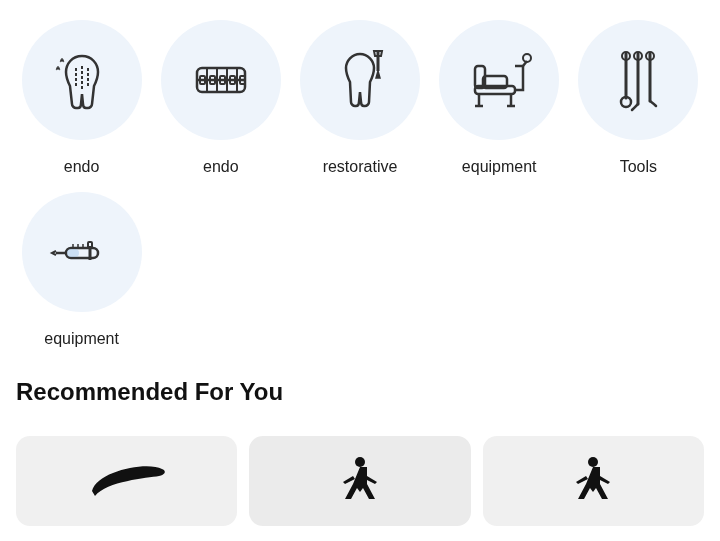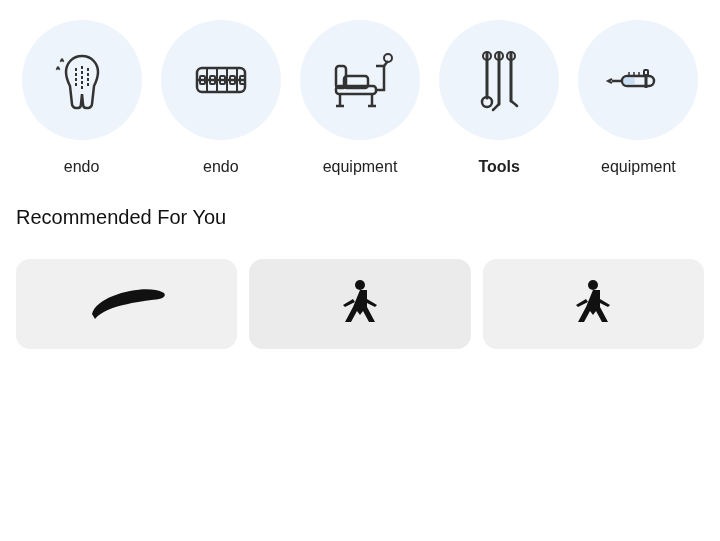--- a/index.html
+++ b/index.html
@@ -44,30 +44,30 @@
       height: 68px;
     }
 
     .category-label {
       font-size: 16px;
       color: #222;
       text-align: center;
     }
 
     .category-label.bold {
-      font-weight: 700;
+      font-weight: 400;
     }
 
     .recommended-section {
       padding: 20px 16px 10px;
     }
 
     .recommended-title {
-      font-size: 20px;
-      font-weight: 400;
+      font-size: 24px;
+      font-weight: 700;
       color: #111;
       margin-bottom: 30px;
     }
 
     .recommended-cards {
       display: flex;
       gap: 12px;
     }
 
     .rec-card {
@@ -128,20 +128,33 @@
           <rect x="33" y="30" width="5" height="8" rx="1" stroke="#333" stroke-width="2" fill="none"></rect>
           <rect x="43" y="30" width="5" height="8" rx="1" stroke="#333" stroke-width="2" fill="none"></rect>
           <rect x="53" y="30" width="5" height="8" rx="1" stroke="#333" stroke-width="2" fill="none"></rect>
 
           <line x1="10" y1="34" x2="58" y2="34" stroke="#333" stroke-width="2.5"></line>
         </svg>
       </div>
       <span class="category-label">endo</span>
     </div>
 
+    <div class="category-item">
+      <div class="category-icon-circle">
+        <svg viewBox="0 0 68 68" fill="none" xmlns="http://www.w3.org/2000/svg">
+
+          <path d="M34 8 C26 8 20 15 20 22 C20 28 22 32 24 36 L25 56 C25 58 27 60 29 60 L30 60 C32 60 33 58 33 56 L34 46 L35 56 C35 58 36 60 38 60 L39 60 C41 60 43 58 43 56 L44 36 C46 32 48 28 48 22 C48 15 42 8 34 8 Z" stroke="#333" stroke-width="2.5" fill="none"></path>
+
+          <line x1="52" y1="5" x2="52" y2="25" stroke="#333" stroke-width="3"></line>
+          <path d="M48 5 L56 5 L55 10 L49 10 Z" stroke="#333" stroke-width="2" fill="none"></path>
+          <path d="M52 25 L50 32 L54 32 Z" stroke="#333" stroke-width="1.5" fill="#333"></path>
+        </svg>
+      </div>
+      <span class="category-label">restorative</span>
+    </div>
 
     <div class="category-item">
       <div class="category-icon-circle">
         <svg viewBox="0 0 68 68" fill="none" xmlns="http://www.w3.org/2000/svg">
 
           <rect x="10" y="40" width="40" height="8" rx="3" stroke="#333" stroke-width="2.5" fill="none"></rect>
           <rect x="10" y="20" width="10" height="22" rx="3" stroke="#333" stroke-width="2.5" fill="none"></rect>
           <rect x="18" y="30" width="24" height="12" rx="3" stroke="#333" stroke-width="2.5" fill="none"></rect>
 
           <path d="M50 44 L58 44 L58 20 L50 20" stroke="#333" stroke-width="2.5" fill="none"></path>

